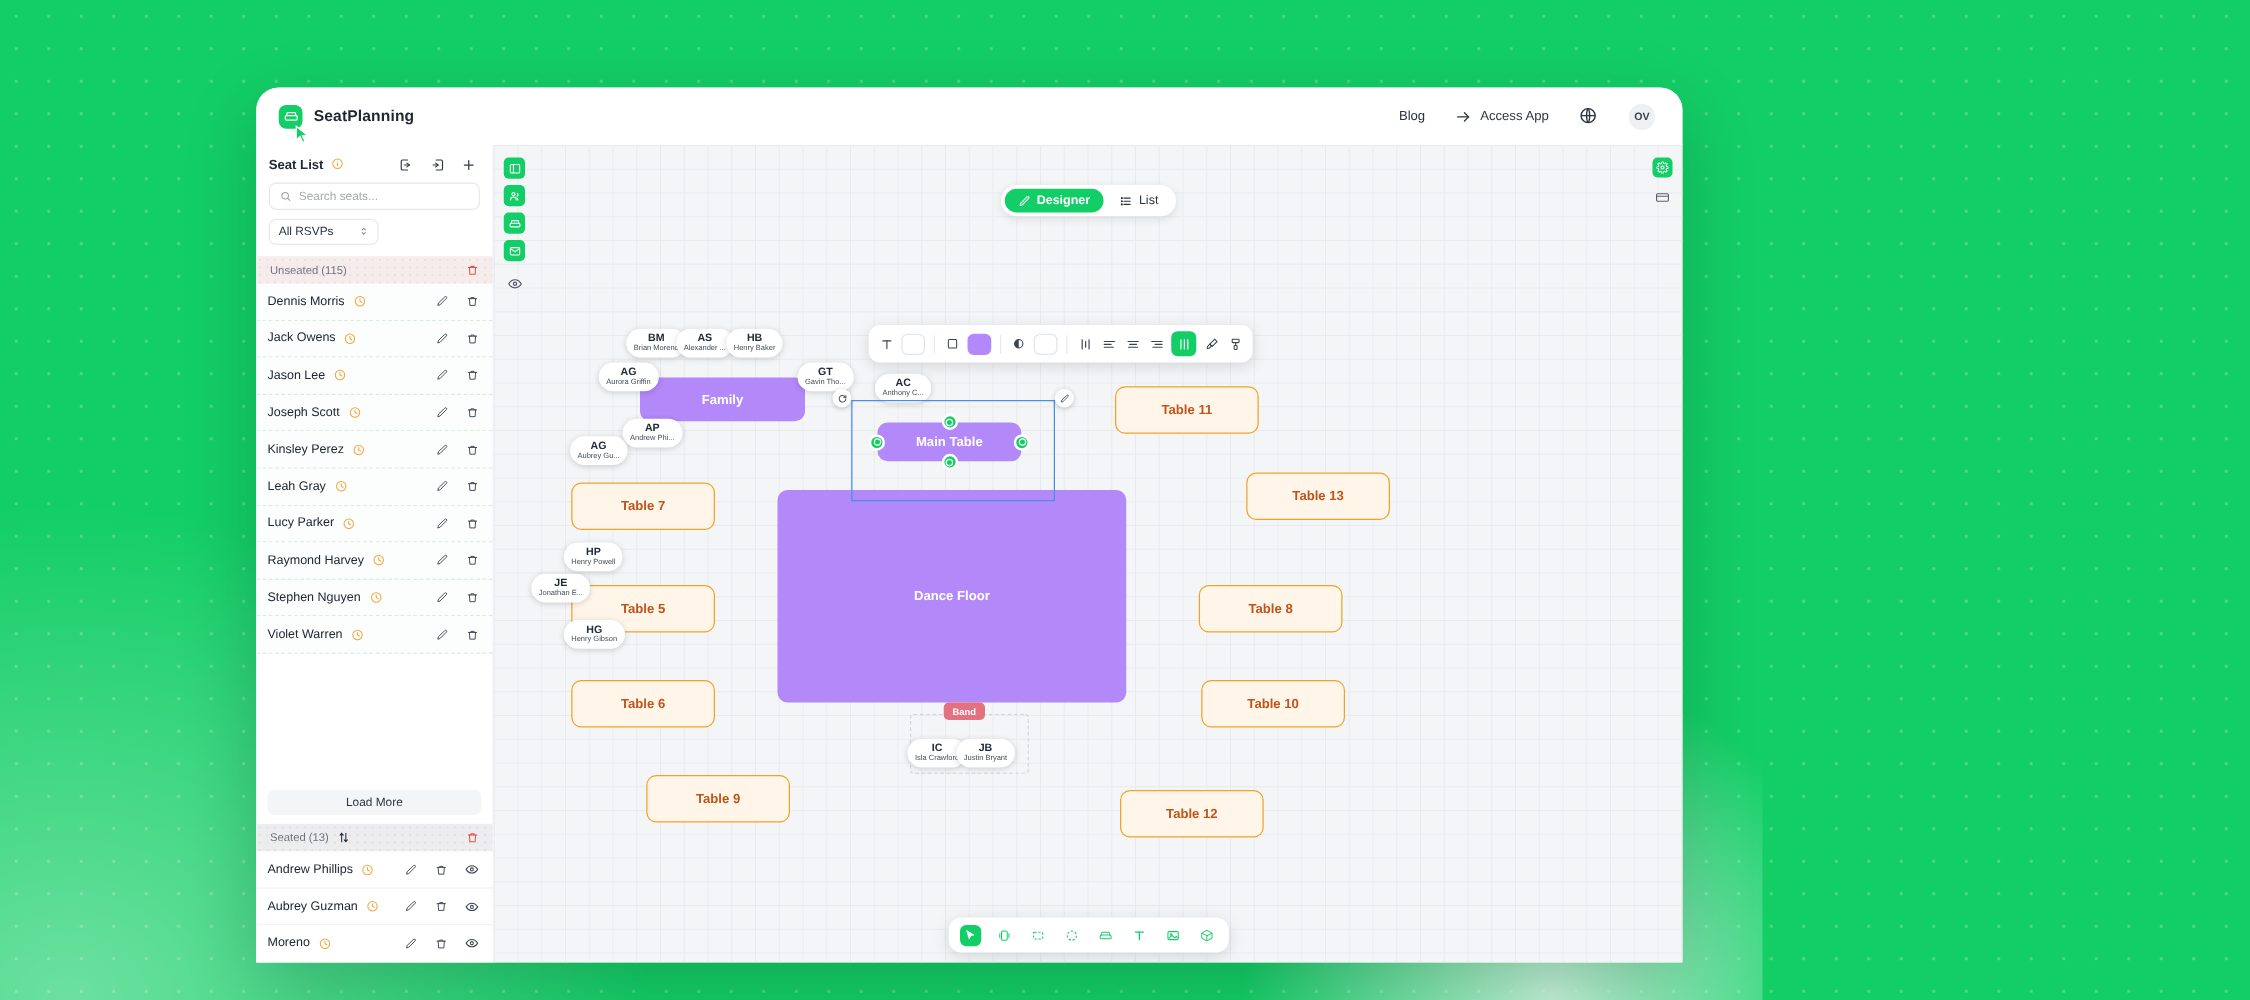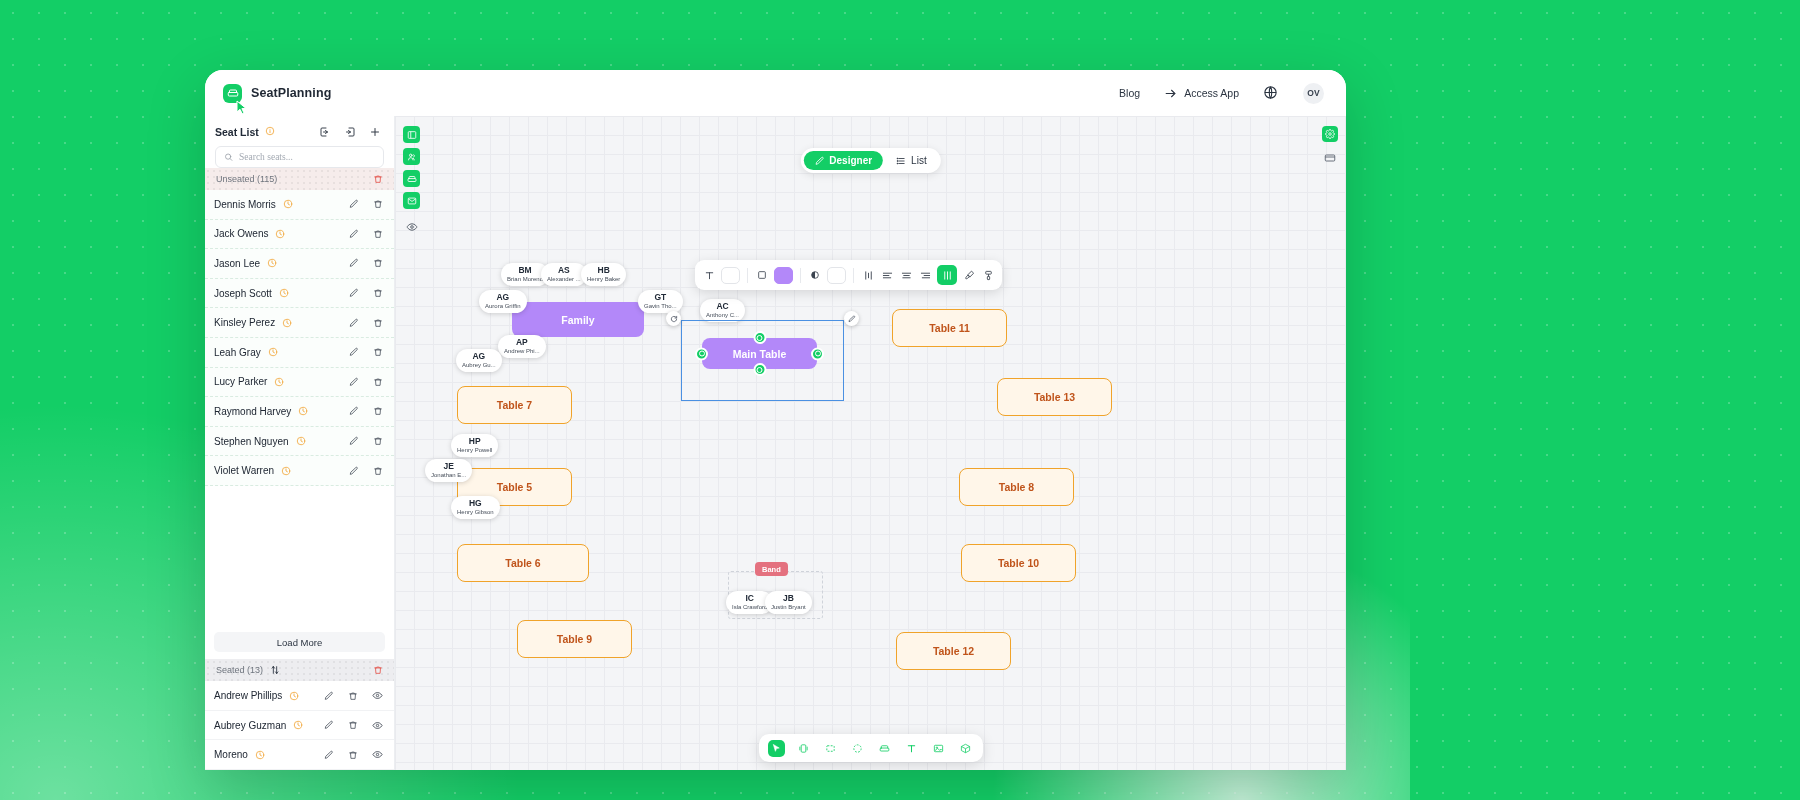--- a/index.html
+++ b/index.html
@@ -85,21 +85,21 @@
   .ic { color: #323a46; display: flex; cursor: pointer; }
   .ic-info { color: #f2a73b; display:flex; }
 
   .search-wrap { padding: 0 10px; }
   .search-box {
     height: 22px; border: 1px solid #e6e8ec; border-radius: 6px;
     display: flex; align-items: center; gap: 6px; padding: 0 8px;
   }
   .search-box input {
     border: none; outline: none; font-size: 9.5px; color: #8a9099;
-    font-family: Liberation Serif, serif; width: 100%; background: transparent;
+    font-family: Liberation Sans, sans-serif; width: 100%; background: transparent;
   }
   .search-box input::placeholder { color: #a3a9b2; }
 
   .select-wrap { padding: 7px 10px 9px 10px; }
   .rsvp-select {
     height: 21px; width: 88px; border: 1px solid #e6e8ec; border-radius: 6px;
     display: flex; align-items: center; padding: 0 7px; font-size: 9.5px; color: #2b3441;
     cursor: pointer;
   }
   .rsvp-select .chev { margin-left: auto; color:#7d848e; font-size: 8px; line-height: 1; }
@@ -333,20 +333,31 @@
       <div class="search-wrap">
         <div class="search-box">
           <svg width="10" height="10" viewBox="0 0 24 24" fill="none" stroke="#9aa0a9" stroke-width="2.2" stroke-linecap="round">
               <circle cx="11" cy="11" r="7"></circle>
               <line x1="16.5" y1="16.5" x2="21" y2="21"></line>
             </svg>
           <input type="text" placeholder="Search seats..." style="">
         </div>
       </div>
 
+      <div class="select-wrap">
+        <div class="rsvp-select">
+          <span>All RSVPs</span>
+          <span class="chev">
+            <svg width="8" height="10" viewBox="0 0 24 24" fill="none" stroke="currentColor" stroke-width="2.4" stroke-linecap="round" stroke-linejoin="round">
+                <polyline points="8 9 12 5 16 9"></polyline>
+                <polyline points="16 15 12 19 8 15"></polyline>
+              </svg>
+          </span>
+        </div>
+      </div>
 
       <div class="group-head pink">
         <span class="group-label">Unseated (115)</span>
         <span class="trash-red">
           <svg width="10" height="10" viewBox="0 0 24 24" fill="none" stroke="currentColor" stroke-width="2" stroke-linecap="round">
               <polyline points="4 7 20 7"></polyline>
               <path d="M9 7V5h6v2"></path>
               <path d="M6 7l1 13h10l1-13"></path>
             </svg>
         </span>
@@ -836,26 +847,27 @@
               <rect x="6" y="3" width="12" height="6" rx="1.4"></rect>
               <path d="M12 9v5"></path>
               <rect x="9.5" y="14" width="5" height="7" rx="1.2"></rect>
             </svg>
         </span>
       </div>
 
       <div id="objects-layer" style="position:absolute; inset:0;">
           <div class="obj purple-box" style="left: 117px; top: 186px; width: 132px; height: 35px; font-size: 10.5px;">Family</div>
           <div class="obj purple-box" style="left: 307px; top: 222px; width: 115px; height: 31px; font-size: 10.5px; position: absolute;">Main Table<span class="anchor" style="top: -7px; left: 50%; transform: translateX(-50%);"></span><span class="anchor" style="bottom: -7px; left: 50%; transform: translateX(-50%);"></span><span class="anchor" style="left: -7px; top: 50%; transform: translateY(-50%);"></span><span class="anchor" style="right: -7px; top: 50%; transform: translateY(-50%);"></span></div>
+          <div class="obj purple-box" style="left: 227px; top: 276px; width: 279px; height: 170px; font-size: 10.5px;">Dance Floor</div>
           <div class="obj table-box" style="left: 497px; top: 193px; width: 115px; height: 38px;">Table 11</div>
           <div class="obj table-box" style="left: 566px; top: 262px; width: 115px; height: 38px; margin-left: 36px;">Table 13</div>
           <div class="obj table-box" style="left: 62px; top: 270px; width: 115px; height: 38px;">Table 7</div>
           <div class="obj table-box" style="left: 62px; top: 352px; width: 115px; height: 38px;">Table 5</div>
           <div class="obj table-box" style="left: 564px; top: 352px; width: 115px; height: 38px;">Table 8</div>
-          <div class="obj table-box" style="left: 62px; top: 428px; width: 132px; height: 38px;">Table 6</div>
+          <div class="obj table-box" style="left: 62px; top: 428px; width: 115px; height: 38px;">Table 6</div>
           <div class="obj table-box" style="left: 566px; top: 428px; width: 115px; height: 38px;">Table 10</div>
           <div class="obj table-box" style="left: 122px; top: 504px; width: 115px; height: 38px;">Table 9</div>
           <div class="obj table-box" style="left: 501px; top: 516px; width: 115px; height: 38px;">Table 12</div>
           <div class="band-zone" style="left: 333px; top: 455px; width: 95px; height: 48px;"></div>
           <span class="band-pill" style="left: 360px; top: 446px;">Band</span>
           <div class="chip" style="left: 106px; top: 147px;">
             <div class="chip-ini">BM</div>
             <div class="chip-nm">Brian Moreno</div>
           </div>
           <div class="chip" style="left: 146px; top: 147px;">

